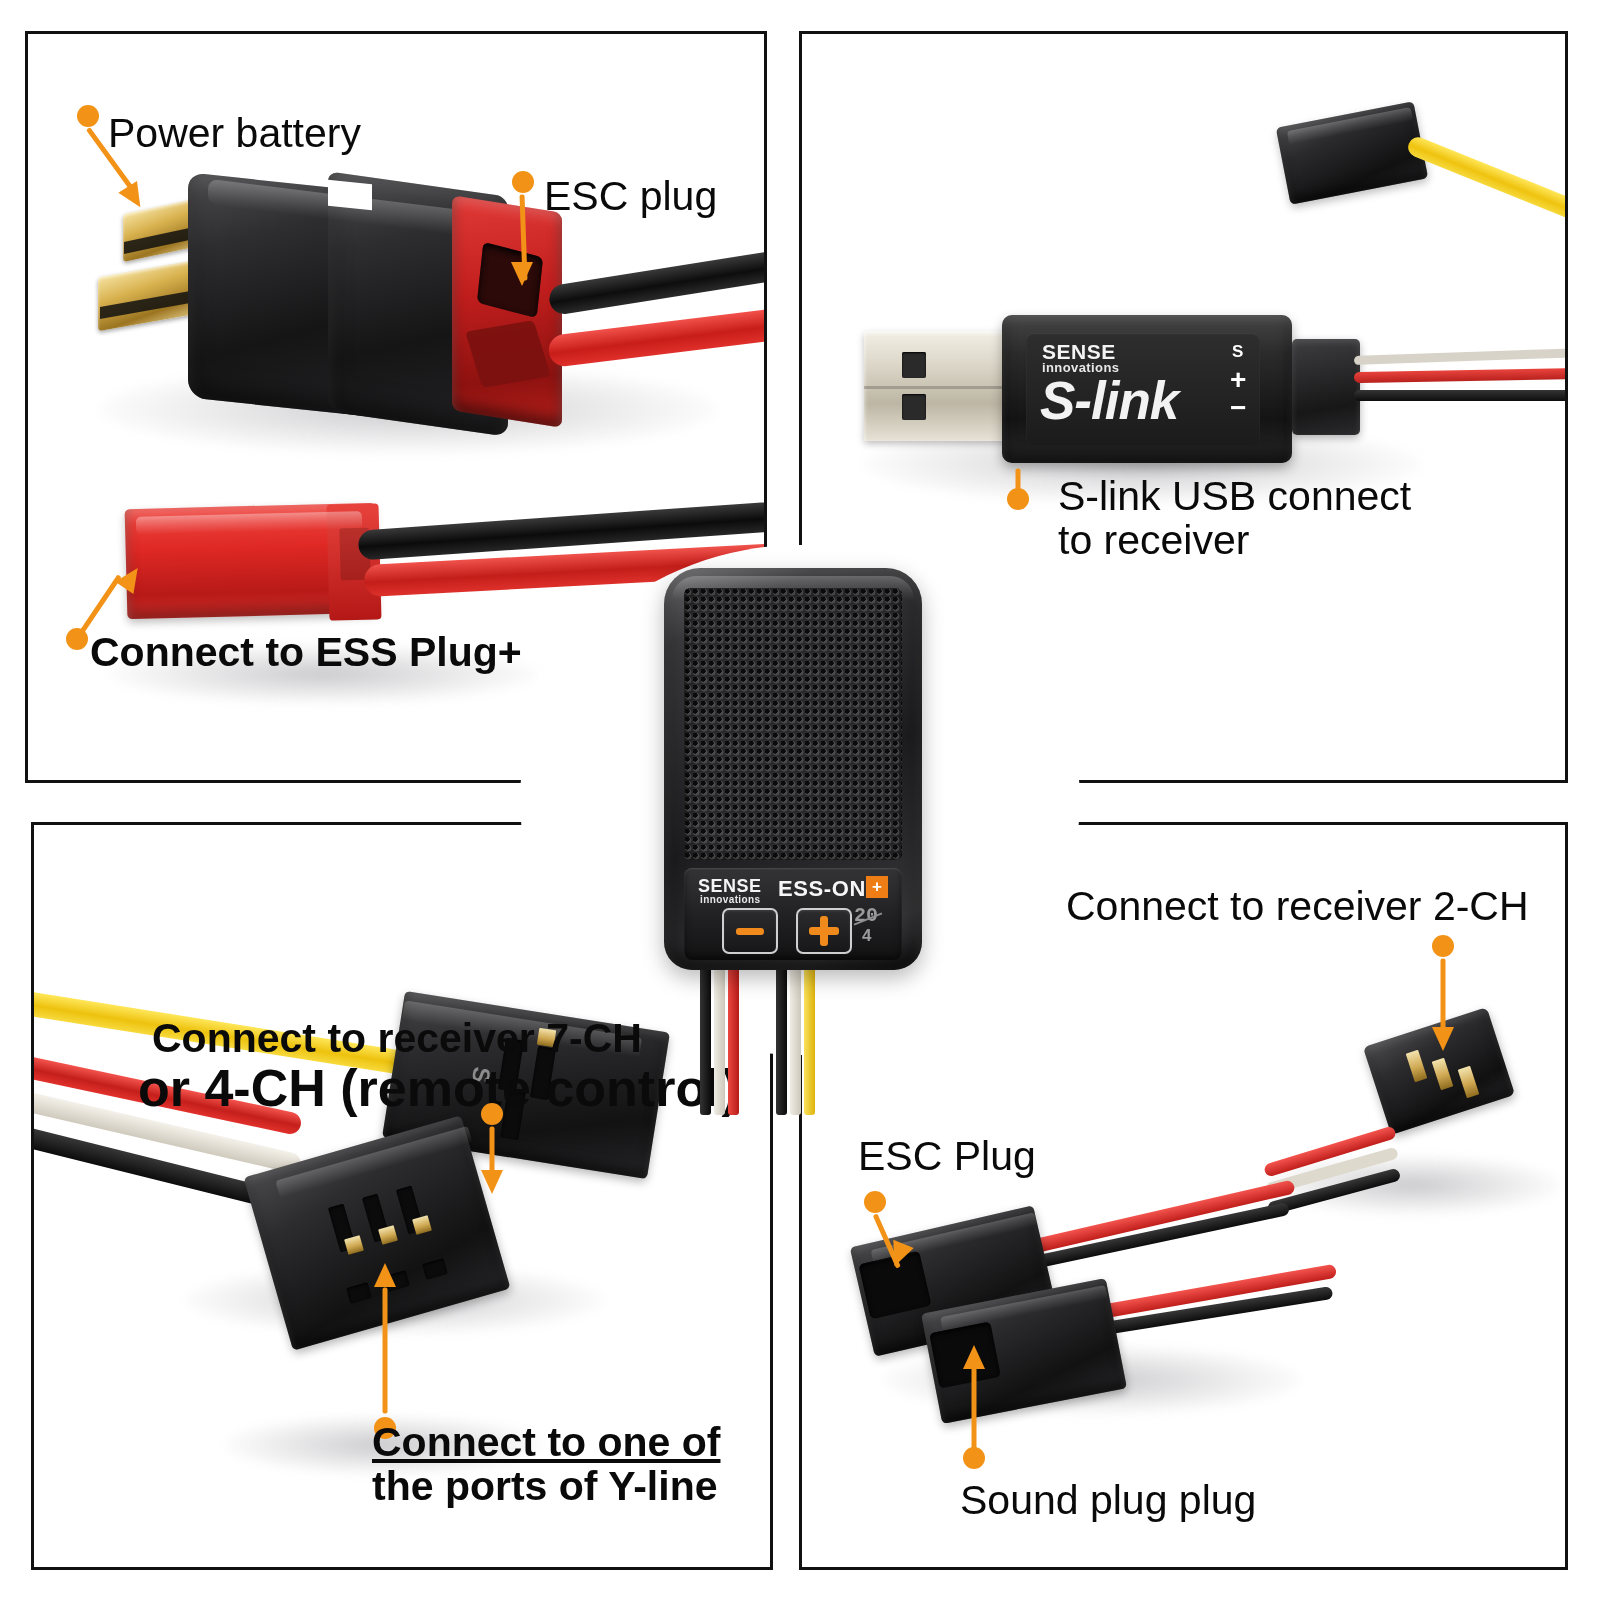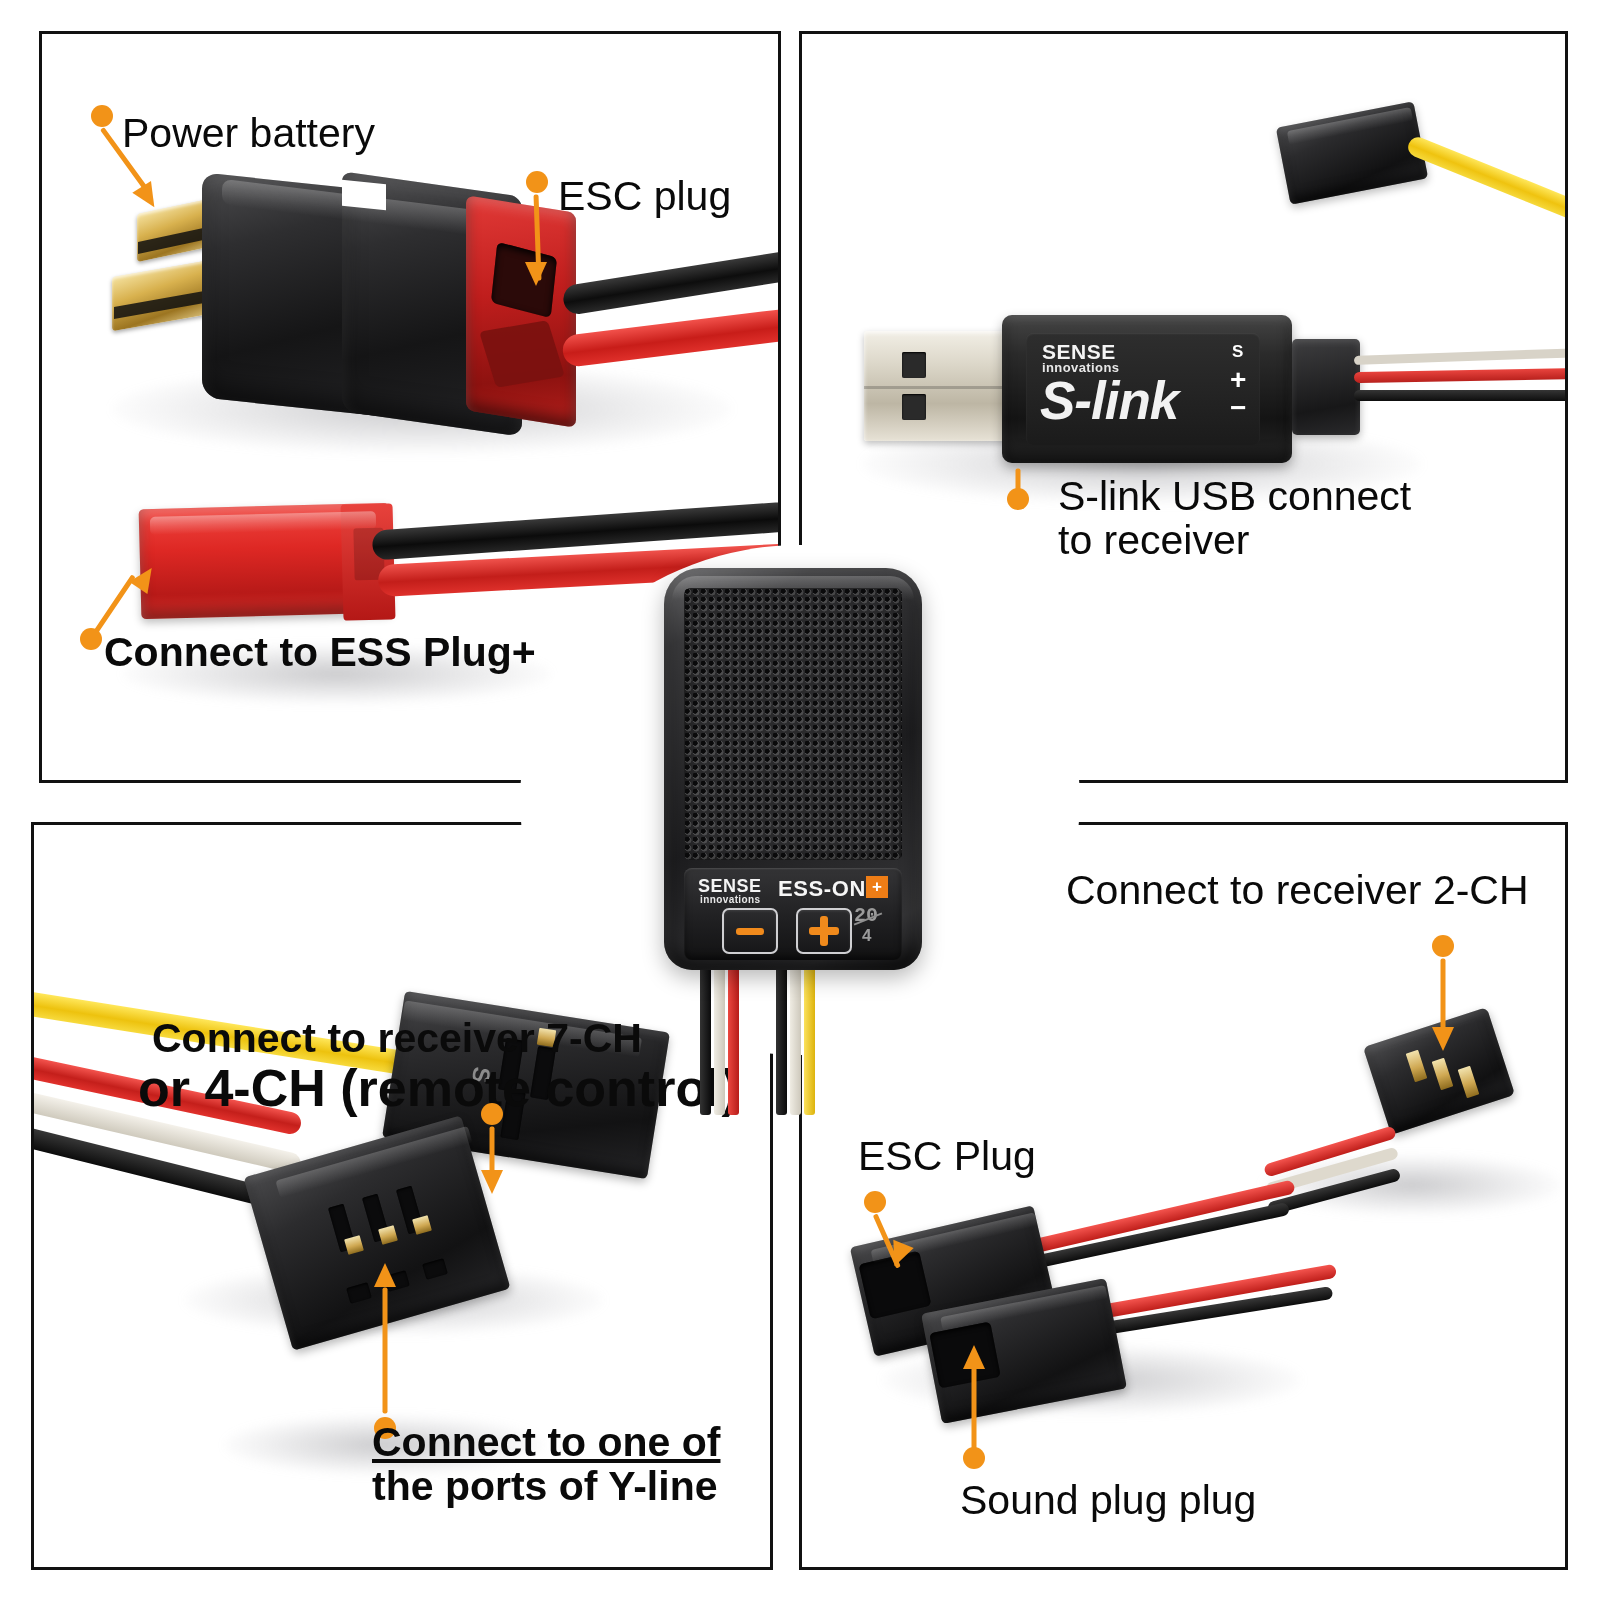--- a/index.html
+++ b/index.html
@@ -3,21 +3,21 @@
 <meta charset="utf-8">
 <style>
   html,body{margin:0;padding:0;background:#ffffff;}
   body{width:1600px;height:1600px;position:relative;overflow:hidden;
        font-family:"Liberation Sans","DejaVu Sans",sans-serif;}
 
   .stage{position:absolute;left:0;top:0;width:1600px;height:1600px;background:#fff;}
 
   
   .panel{position:absolute;background:#fff;border:3px solid #111;box-sizing:border-box;overflow:hidden;}
-  #panel-tl{left:39px;  top:31px;   width:742px;  height:752px;padding-left:39px;}
+  #panel-tl{left:25px;  top:31px;   width:742px;  height:752px;padding-left:39px;}
   #panel-tr{left:799px; top:31px;   width:769px;  height:752px;}
   #panel-bl{left:31px;  top:822px;  width:742px;  height:748px;}
   #panel-br{left:799px; top:822px;  width:769px;  height:748px;}
 
   
   .lbl{position:absolute;color:#0a0a0a;line-height:1.06;white-space:pre;
        font-family:"Liberation Sans","DejaVu Sans",sans-serif;}
   .lbl.reg{font-weight:400;}
   .lbl.bold{font-weight:700;}
 
@@ -243,21 +243,21 @@
     <div class="wire" style="left:262px;top:482px;width:270px;height:13px;background:linear-gradient(180deg,#383838,#0c0c0c);transform:rotate(-9deg);"></div>
 
     <div class="servo obj" style="left:58px;top:400px;width:188px;height:112px;transform:rotate(-13deg);"></div>
     <div class="obj" style="left:62px;top:432px;width:62px;height:56px;background:#0a0a0b;border-radius:5px;transform:rotate(-13deg);box-shadow:inset 0 2px 5px #000;"></div>
     <div class="obj" style="left:68px;top:406px;width:168px;height:14px;background:linear-gradient(180deg,rgba(255,255,255,.2),rgba(255,255,255,0));border-radius:4px;transform:rotate(-13deg);"></div>
 
     <div class="servo obj" style="left:128px;top:470px;width:188px;height:112px;transform:rotate(-11deg);"></div>
     <div class="obj" style="left:132px;top:502px;width:62px;height:56px;background:#0a0a0b;border-radius:5px;transform:rotate(-11deg);box-shadow:inset 0 2px 5px #000;"></div>
     <div class="obj" style="left:138px;top:476px;width:168px;height:14px;background:linear-gradient(180deg,rgba(255,255,255,.2),rgba(255,255,255,0));border-radius:4px;transform:rotate(-11deg);"></div>
 
-    <div class="lbl reg" style="left:264px;top:44px;font-size:41px;">Connect to receiver 2-CH</div>
+    <div class="lbl reg" style="left:264px;top:60px;font-size:41px;">Connect to receiver 2-CH</div>
     <div class="dot" style="left:630px;top:110px;"></div>
     <div class="lead" style="left:641px;top:131px;width:74px;transform:rotate(90deg);"></div>
     <div class="arrowhead" style="left:630px;top:202px;border-left:11px solid transparent;border-right:11px solid transparent;border-top:24px solid #F29318;"></div>
 
     <div class="lbl reg" style="left:56px;top:310px;font-size:41px;">ESC Plug</div>
     <div class="dot" style="left:62px;top:366px;"></div>
     <div class="lead" style="left:73px;top:387px;width:58px;transform:rotate(66deg);"></div>
     <div class="arrowhead" style="left:86px;top:418px;border-left:11px solid transparent;border-right:11px solid transparent;border-top:24px solid #F29318;transform:rotate(22deg);"></div>
 
     <div class="lead" style="left:172px;top:540px;width:82px;transform:rotate(90deg);"></div>

